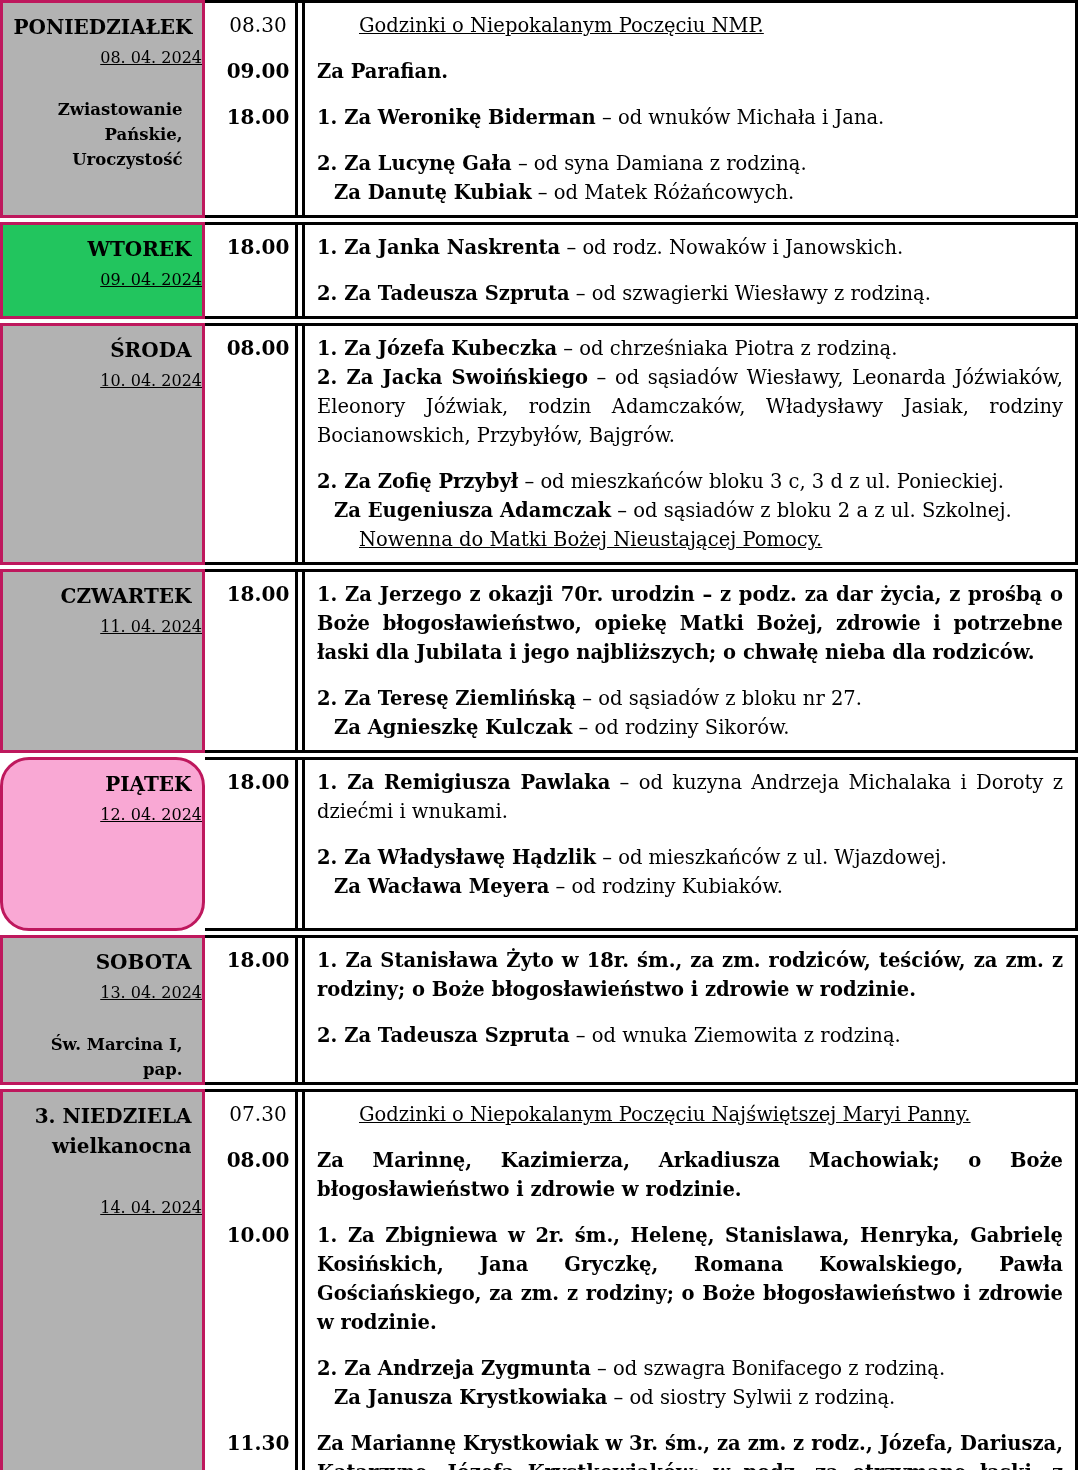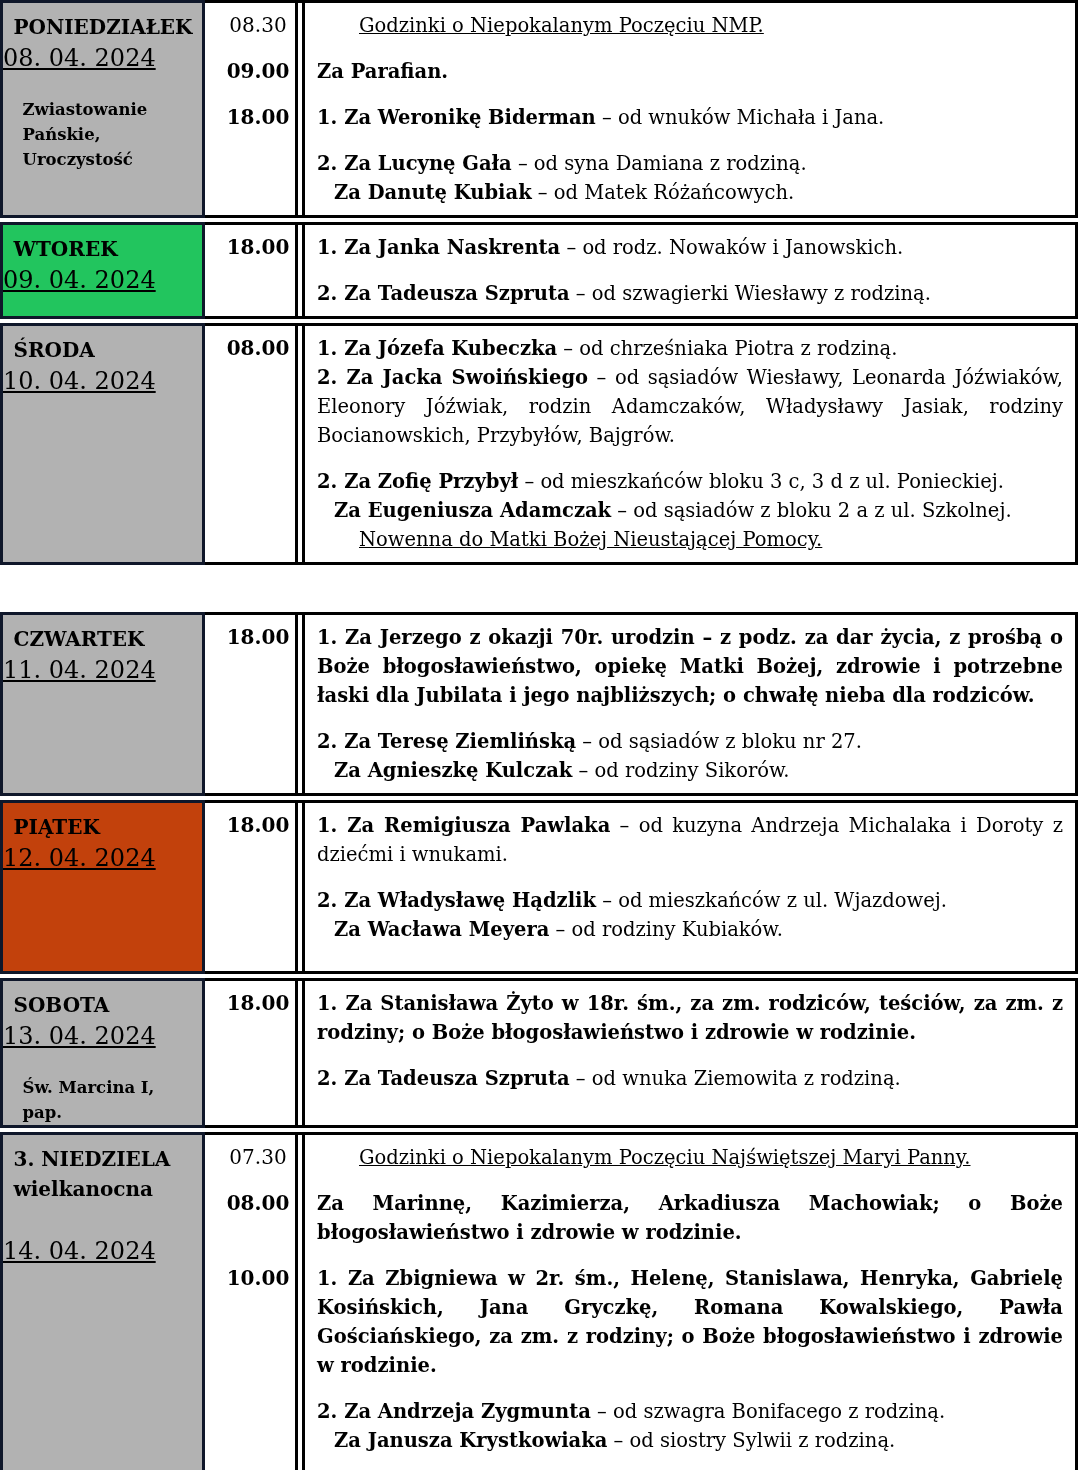--- a/index.html
+++ b/index.html
@@ -6,31 +6,31 @@
   body {
     width: 1078px; height: 1470px; overflow: hidden;
     background: #ffffff; color: #000;
     font-family: "DejaVu Serif", serif;
   }
   .table { display: flex; flex-direction: column; gap: 4px; width: 1078px; }
   .row { display: flex; align-items: stretch; }
   .row:nth-child(1) { min-height: 197px; }
   .row:nth-child(2) { min-height: 96px; }
   .row:nth-child(3) { min-height: 236px; }
-  .row:nth-child(4) { min-height: 182px; margin-top: 43px; }
+  .row:nth-child(4) { min-height: 182px; }
   .row:nth-child(5) { min-height: 174px; }
   .row:nth-child(6) { min-height: 128px; }
   .row:nth-child(7) { min-height: 450px; }
   .day {
     box-sizing: border-box; flex: 0 0 205px; width: 205px;
-    border: 3px solid #0f172a; background: #b2b2b2;
-    text-align: left; padding-top: 9px;
+    border: 3px solid #be185d; background: #b2b2b2;
+    text-align: right; padding-top: 9px;
   }
   .day-title { font-size: 20px; font-weight: bold; line-height: 30px; max-width: 178px; margin: 0 auto; }
-  .day-date  { font-size: 24px; line-height: 30px; text-decoration: underline; margin-top: 1px; }
+  .day-date  { font-size: 16px; line-height: 30px; text-decoration: underline; margin-top: 1px; }
   .day-note  { font-size: 16.5px; font-weight: bold; line-height: 25px; max-width: 160px; margin: 24px auto 0; }
   .row:nth-child(7) .day-date { margin-top: 32px; }
   .body {
     position: relative; box-sizing: border-box; flex: 1;
     border: 3px solid #000; border-left: none; background: #fff;
   }
   .vline { position: absolute; top: 0; bottom: 0; width: 3px; background: #000; }
   .vline.a { left: 90px; }
   .vline.b { left: 97px; }
   .blocks { padding: 8px 12px 8px 112px; }
@@ -137,21 +137,21 @@
             <div class="para"><span class="b">1. Za Jerzego z okazji 70r. urodzin – z podz. za dar życia, z prośbą o Boże błogosławieństwo, opiekę Matki Bożej, zdrowie i potrzebne łaski dla Jubilata i jego najbliższych; o chwałę nieba dla rodziców.</span></div>
           </div>
           <div class="block">
             <div class="para"><span class="b">2. Za Teresę Ziemlińską</span><span> – od sąsiadów z bloku nr 27.</span></div>
             <div class="para indent"><span class="b">Za Agnieszkę Kulczak</span><span> – od rodziny Sikorów.</span></div>
           </div>
         </div>
       </div>
     </div>
     <div class="row">
-      <div class="day" style="background: #c2410c;">
+      <div class="day" style="background: #f9a8d4; border-radius: 29px;">
         <div class="day-title">PIĄTEK</div>
         <div class="day-date">12. 04. 2024</div>
       </div>
       <div class="body">
         <div class="vline a"></div>
         <div class="vline b"></div>
         <div class="blocks">
           <div class="block">
             <div class="time-label bold">18.00</div>
             <div class="para"><span class="b">1. Za Remigiusza Pawlaka</span><span> – od kuzyna Andrzeja Michalaka i Doroty z dziećmi i wnukami.</span></div>

